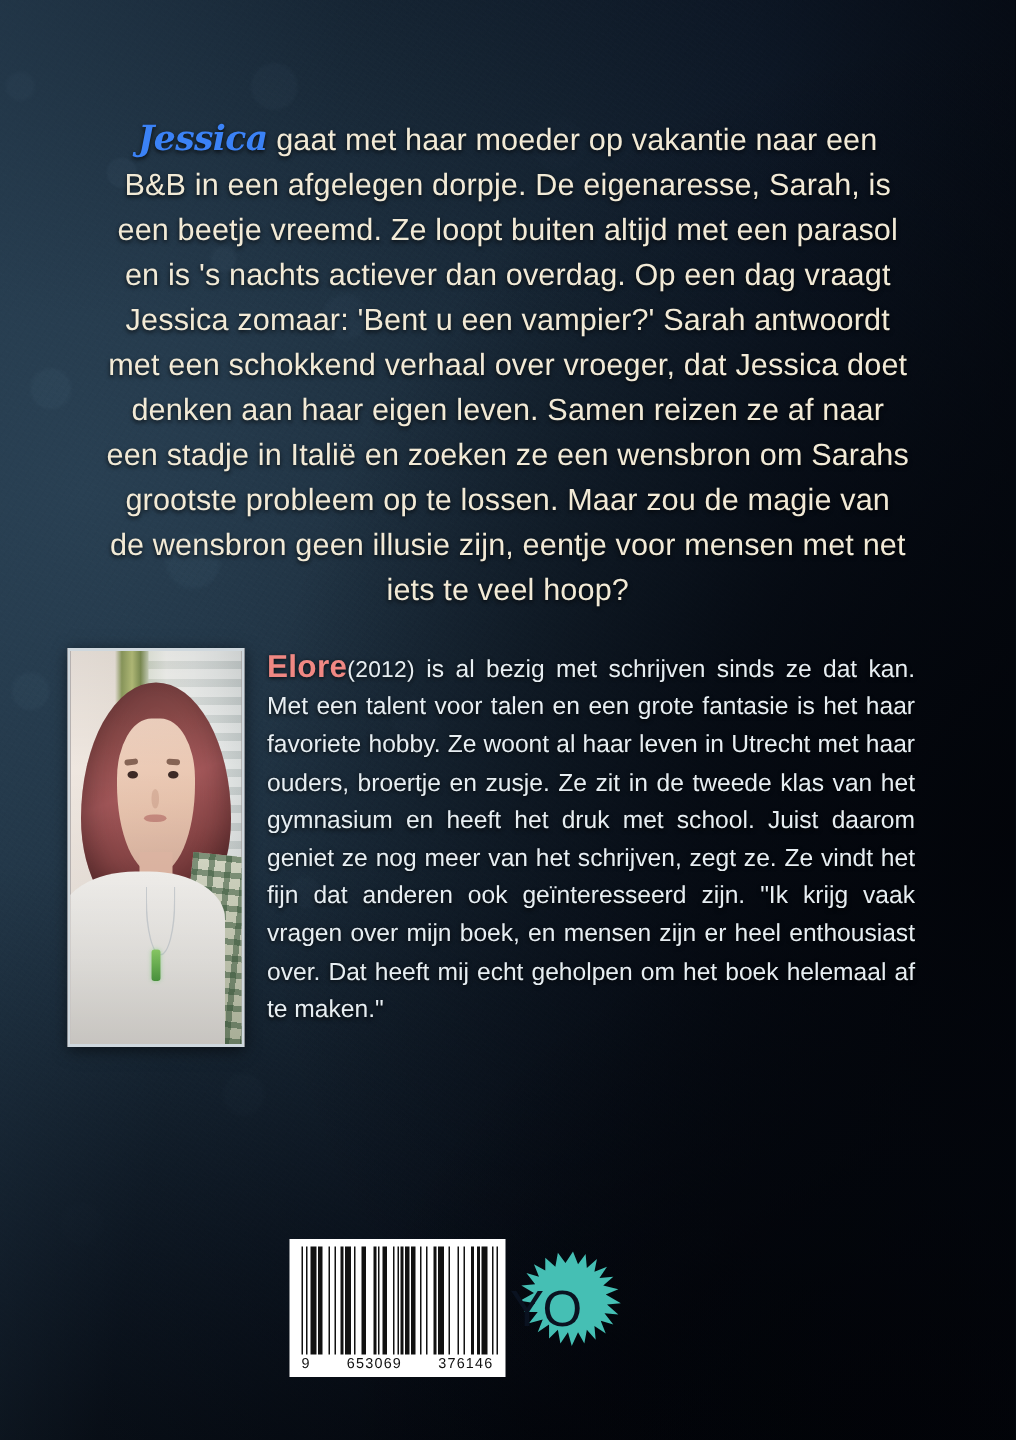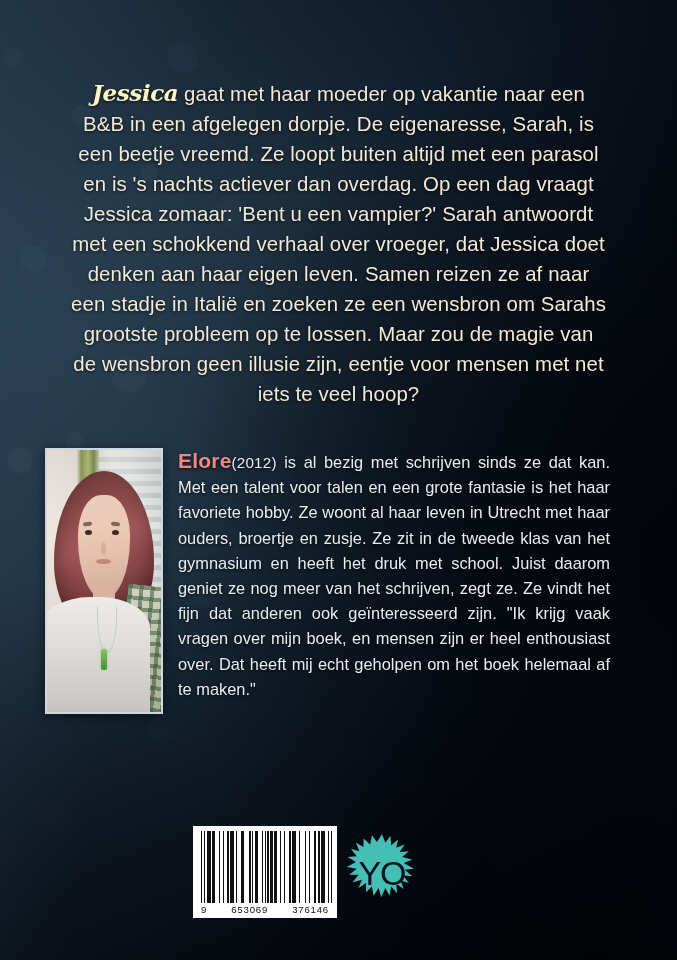--- a/index.html
+++ b/index.html
@@ -75,27 +75,27 @@
     letter-spacing:.1px;
     text-shadow:0 1px 3px rgba(0,0,0,.75);
     white-space:pre-line;
   }
   #blurb .script{
     font-family:"DejaVu Serif", serif;
     font-style:italic;
     font-weight:700;
     font-size:23px;
     letter-spacing:-.4px;
-    color:#fef9c3;
+    color:#3b82f6;
   }
 
   
   #author-block{
     position:absolute;
-    left:45px;top:448px;
+    left:45px;top:432px;
     width:565px;
   }
 
   
   #author-photo{
     position:absolute;left:0;top:0;
     width:118px;height:266px;
     border:2px solid #cfd8de;
     box-sizing:border-box;
     overflow:hidden;
@@ -260,21 +260,21 @@
     font-style:italic;font-weight:700;
     letter-spacing:.2px;
   }
   #pub-word .scout{
     font-family:"Liberation Sans", sans-serif;
     font-weight:700;letter-spacing:-.2px;
   }
   #pub-splat{
     position:relative;
     width:84px;height:84px;
-    display:flex;align-items:center;justify-content:center;
+    display:flex;align-items:center;
     z-index:1;
   }
   #pub-splat svg{position:absolute;inset:0;}
   #pub-yo{
     position:relative;z-index:2;
     font-family:"Liberation Sans", sans-serif;
     font-weight:400;
     font-size:34px;
     color:#0A1220;
     letter-spacing:-1px;

